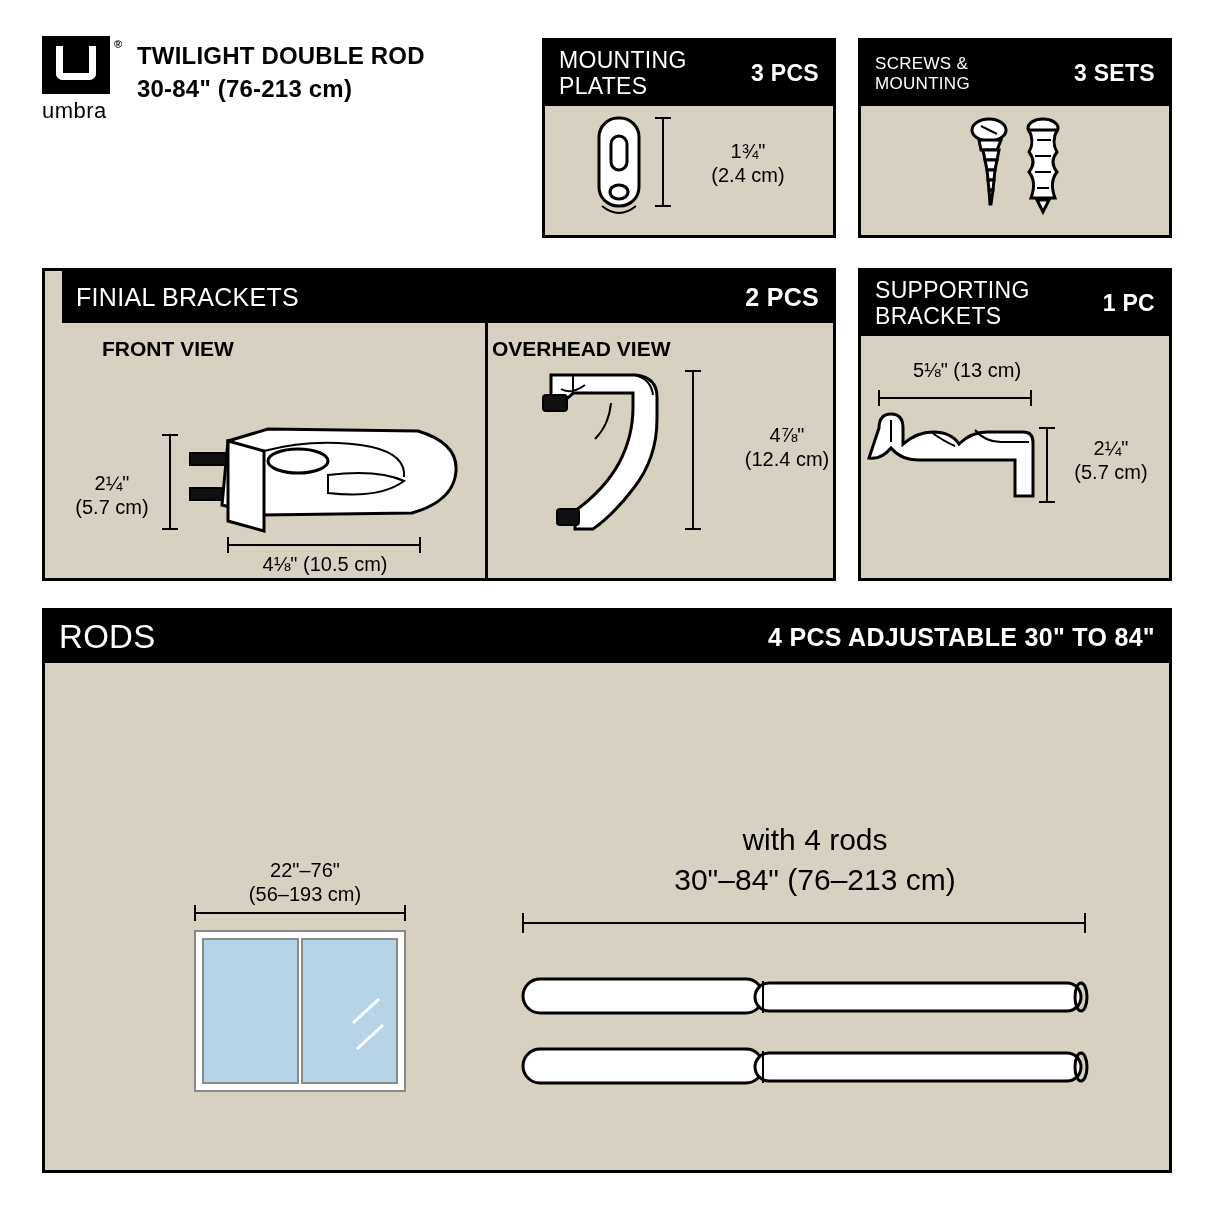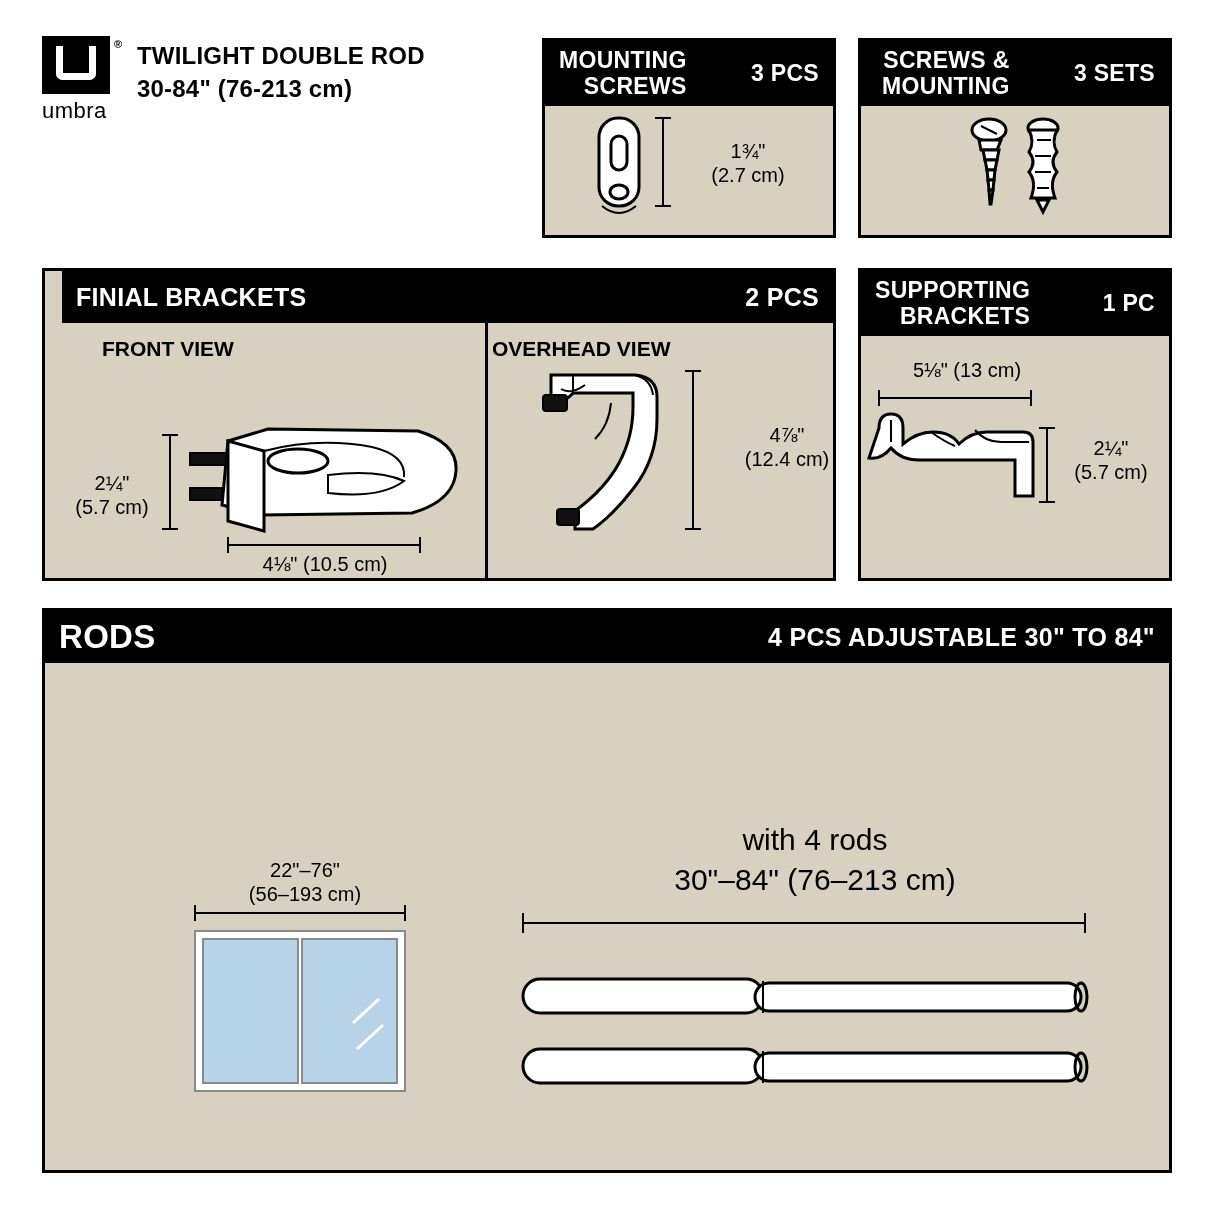--- a/index.html
+++ b/index.html
@@ -3,21 +3,21 @@
 <meta charset="utf-8">
 <style>
   html,body{margin:0;padding:0;background:#ffffff;}
   body{width:1214px;height:1214px;font-family:"Liberation Sans",sans-serif;color:#000;overflow:hidden;}
   .page{position:relative;width:1214px;height:1214px;}
 
   
   .panel{position:absolute;border:3px solid #000;box-sizing:border-box;background:#d8d0c0;}
   .panel-header{background:#000;color:#fff;display:flex;align-items:center;justify-content:space-between;
                 padding:6px 14px;box-sizing:border-box;}
-  .panel-title{font-weight:bold;letter-spacing:.3px;line-height:1.12;text-align:right;}
+  .panel-title{font-weight:normal;letter-spacing:.3px;line-height:1.12;}
   .panel-count{font-weight:bold;letter-spacing:.3px;line-height:1.12;white-space:nowrap;}
   .panel-body{position:relative;background:#d8d0c0;width:100%;box-sizing:border-box;}
 
   
   .brand{position:absolute;left:42px;top:36px;width:460px;height:90px;}
   .logo-box{position:absolute;left:0;top:0;width:68px;height:58px;background:#000;}
   .logo-u{position:absolute;left:14px;top:10px;width:40px;height:34px;border:7px solid #fff;
           border-top:none;border-radius:0 0 7px 7px;box-sizing:border-box;}
   .logo-reg{position:absolute;left:72px;top:2px;font-size:11px;font-weight:bold;}
   .logo-word{position:absolute;left:0px;top:62px;font-size:22px;letter-spacing:.5px;font-weight:400;}
@@ -56,45 +56,45 @@
     <div class="logo-reg">®</div>
     <div class="logo-word">umbra</div>
     <div class="brand-title">TWILIGHT DOUBLE ROD</div>
     <div class="brand-sub">30-84" (76-213 cm)</div>
   </div>
 
   <div class="panel" id="panel-mounting">
     <div class="panel-header" style="height:65px;">
       <div class="panel-title" style="font-size:23px;">
         <div>MOUNTING</div>
-        <div>SCREWS</div>
+        <div>PLATES</div>
       </div>
       <div class="panel-count" style="font-size:23px;">3 PCS</div>
     </div>
     <div class="panel-body" style="height:129px;">
       <svg width="288" height="129" viewBox="0 0 288 129">
         <rect x="54" y="12" width="40" height="88" rx="19" class="st-wht"></rect>
         <rect x="66" y="30" width="16" height="34" rx="8" class="st-none"></rect>
         <ellipse cx="74" cy="86" rx="9" ry="7" class="st-none"></ellipse>
         <path d="M57 100 q17 14 34 0" class="thin"></path>
 
         <line x1="118" y1="12" x2="118" y2="100" class="thin"></line>
         <line x1="110" y1="12" x2="126" y2="12" class="thin"></line>
         <line x1="110" y1="100" x2="126" y2="100" class="thin"></line>
       </svg>
       <div class="dim" style="position:absolute;left:128px;top:33px;width:150px;">
         <div>1¾"</div>
-        <div>(2.7 cm)</div>
+        <div>(2.4 cm)</div>
       </div>
     </div>
   </div>
 
   <div class="panel" id="panel-screws">
     <div class="panel-header" style="height:65px;">
-      <div class="panel-title" style="font-size:23px;margin-left:7px;">
+      <div class="panel-title" style="font-size:17px;">
         <div>SCREWS &amp;</div>
         <div>MOUNTING</div>
       </div>
       <div class="panel-count" style="font-size:23px;">3 SETS</div>
     </div>
     <div class="panel-body" style="height:129px;">
       <svg width="308" height="129" viewBox="0 0 308 129" style="margin:0 auto;">
         <g>
           <ellipse cx="128" cy="24" rx="17" ry="11" class="st-wht"></ellipse>
           <path d="M120 20 l16 8" class="thin"></path>

